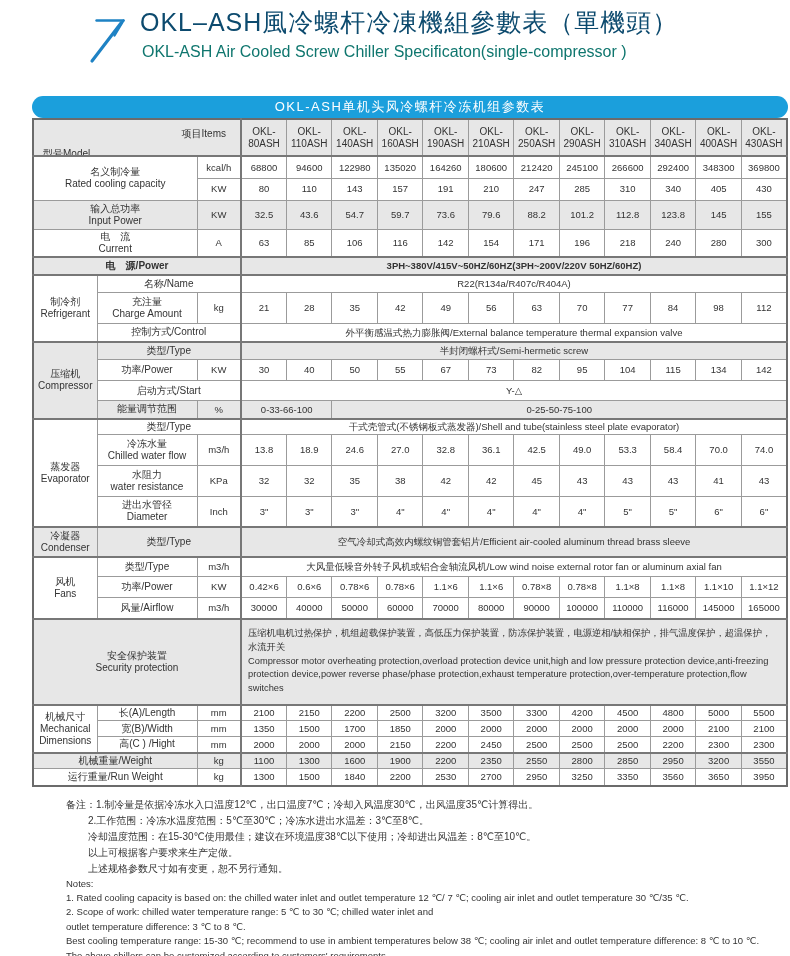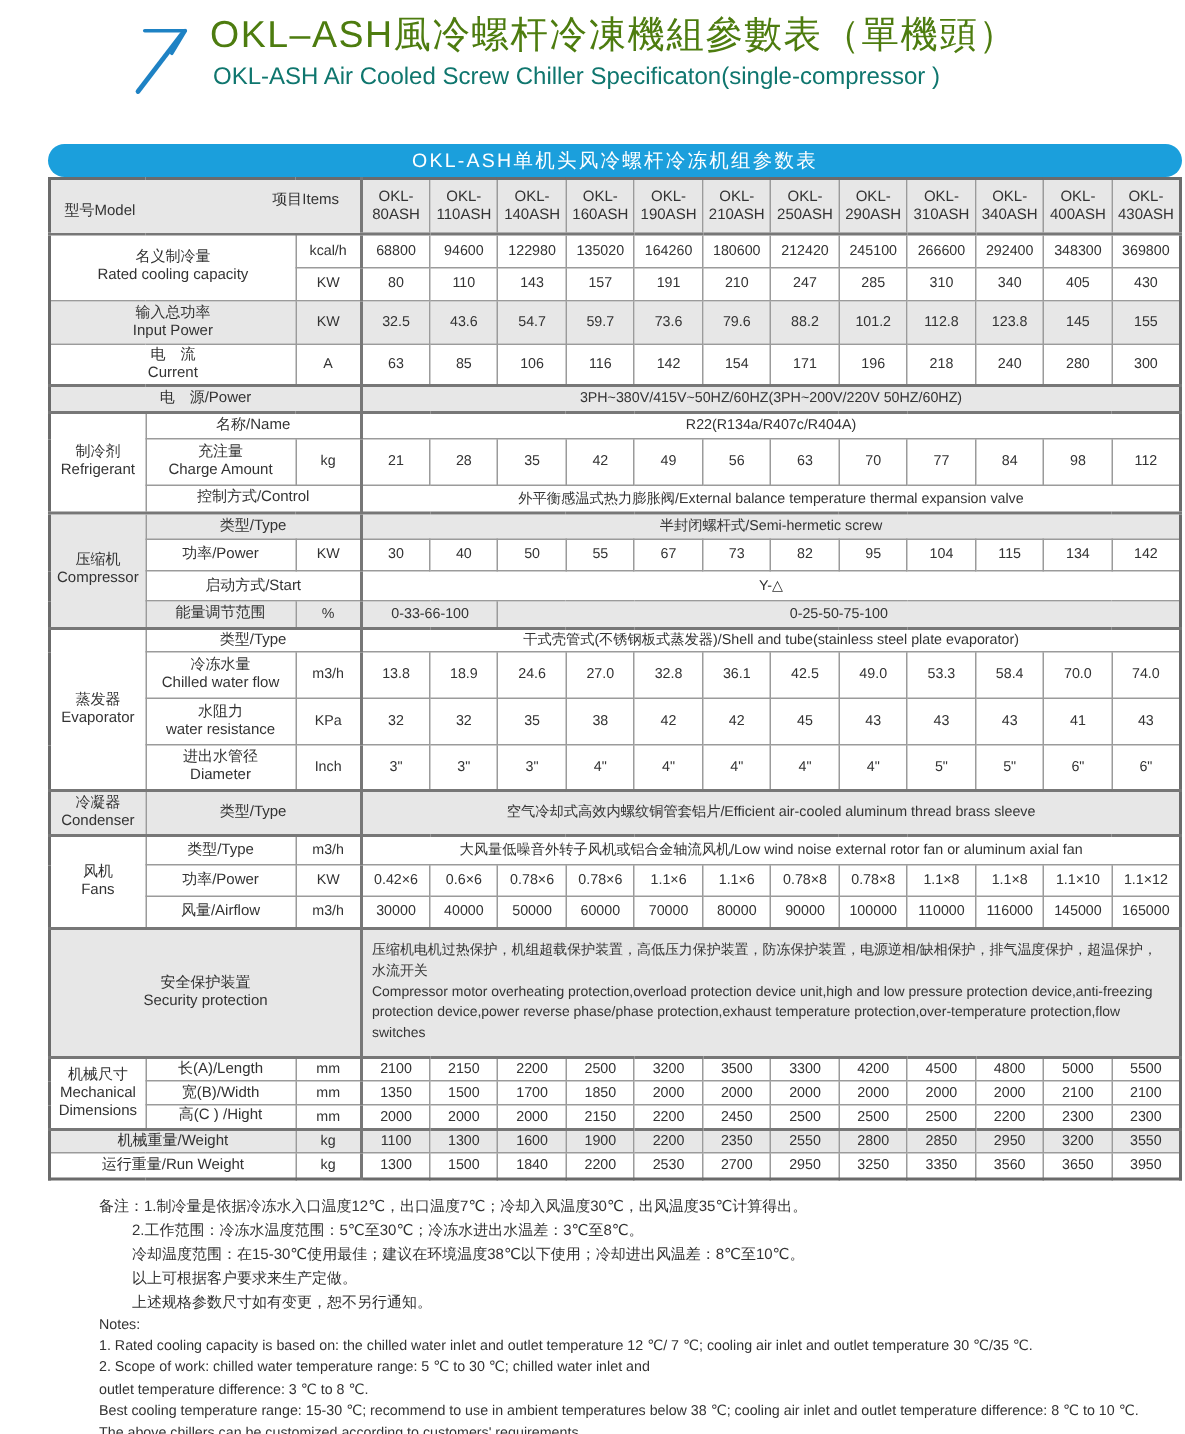--- a/index.html
+++ b/index.html
@@ -1,38 +1,38 @@
 <!DOCTYPE html>
 <html><head>
 <meta charset="utf-8">
 <style>
   html,body{margin:0;padding:0}
   body{width:790px;height:956px;background:#fff;position:relative;
        font-family:"Liberation Sans","DejaVu Sans",sans-serif;color:#2e2e2e;overflow:hidden}
   .hdr{position:relative;height:96px}
   .logo{position:absolute;left:86px;top:12px}
-  .tzh{position:absolute;left:140px;top:6px;font-size:25px;letter-spacing:1px;color:#4d7c0f;white-space:nowrap}
+  .tzh{position:absolute;left:140px;top:6px;font-size:25px;letter-spacing:1px;color:#0c4a6e;white-space:nowrap}
   .ten{position:absolute;left:142px;top:43px;font-size:16px;color:#0f766e;white-space:nowrap}
   .wrap{margin-left:32px;width:756px}
   .banner{height:22px;line-height:22px;text-align:center;color:#fff;font-size:13px;letter-spacing:1.5px;background:#1b9fdc}
   table{border-collapse:collapse;table-layout:fixed;width:756px;border:2px solid #6b6b6b}
   td{border:1px solid #9b9b9b;font-size:9.5px;text-align:center;vertical-align:middle;
      padding:1px;white-space:pre-line;line-height:1.2;overflow:hidden;color:#333}
   tr.g td{background:#e7e7e7}
   tr:not(.g) td{background:#fff}
   td.model{font-size:10px}
   td.label{font-size:10px}
   td.group{font-size:10px}
   td.vleft{text-align:left;padding:3px 6px;font-size:9.3px;line-height:1.5}
   .tl{border-left:2px solid #777}
   tr.sep td{border-top:2px solid #777}
   tr.hrow td{border-bottom:2px solid #777}
   td.corner{position:relative;
     background-image:linear-gradient(to bottom right,transparent 49.3%,#8a8a8a 49.3%,#8a8a8a 50.7%,transparent 50.7%)}
-  .c-model{position:absolute;left:9px;top:15px;font-size:10px}
+  .c-model{position:absolute;left:9px;top:28px;font-size:10px}
   .c-items{position:absolute;right:14px;top:8px;font-size:10px}
   .notes{margin:10px 0 0 34px;color:#333}
   .notes-zh div{font-size:10px;line-height:1.6}
   .notes-zh div.ind{padding-left:22px}
   .notes-en div{font-size:9.5px;line-height:1.52}
 </style>
 </head>
 <body>
 
 <div class="hdr">
@@ -156,21 +156,21 @@
           <td class="val">116</td>
           <td class="val">142</td>
           <td class="val">154</td>
           <td class="val">171</td>
           <td class="val">196</td>
           <td class="val">218</td>
           <td class="val">240</td>
           <td class="val">280</td>
           <td class="val">300</td>
         </tr>
-        <tr class="g sep" style="height: 18px;">
+        <tr class="g sep" style="height: 18px; font-weight: bold;">
           <td class="label" colspan="3">电　源/Power</td>
           <td class="val tl" colspan="12">3PH~380V/415V~50HZ/60HZ(3PH~200V/220V 50HZ/60HZ)</td>
         </tr>
         <tr class="sep" style="height: 18px;">
           <td class="group" rowspan="3">制冷剂
 Refrigerant</td>
           <td class="label" colspan="2">名称/Name</td>
           <td class="val tl" colspan="12">R22(R134a/R407c/R404A)</td>
         </tr>
         <tr style="height: 31px;">

